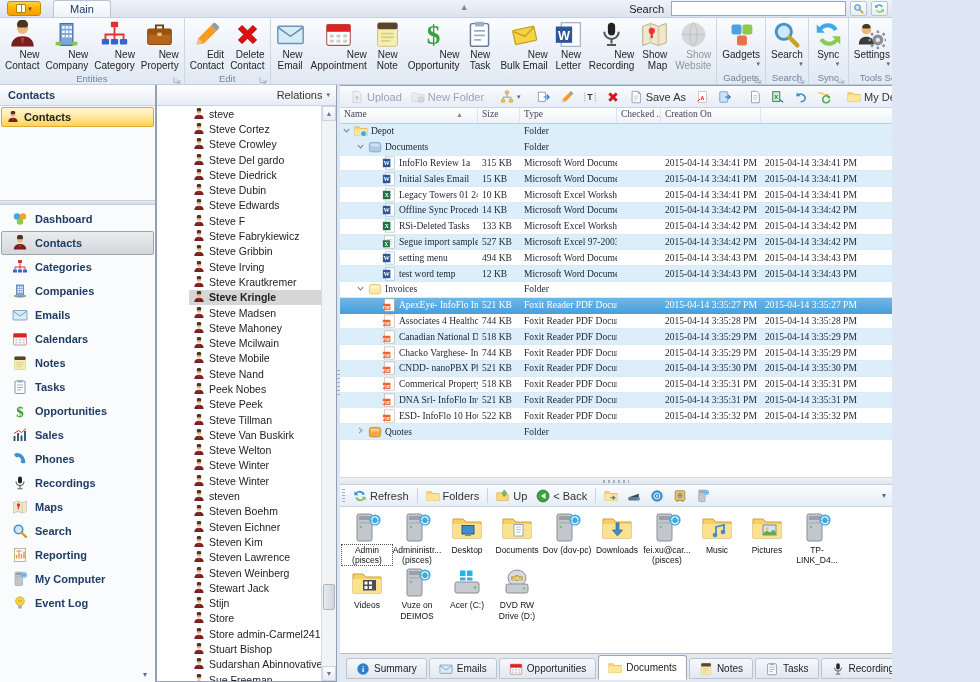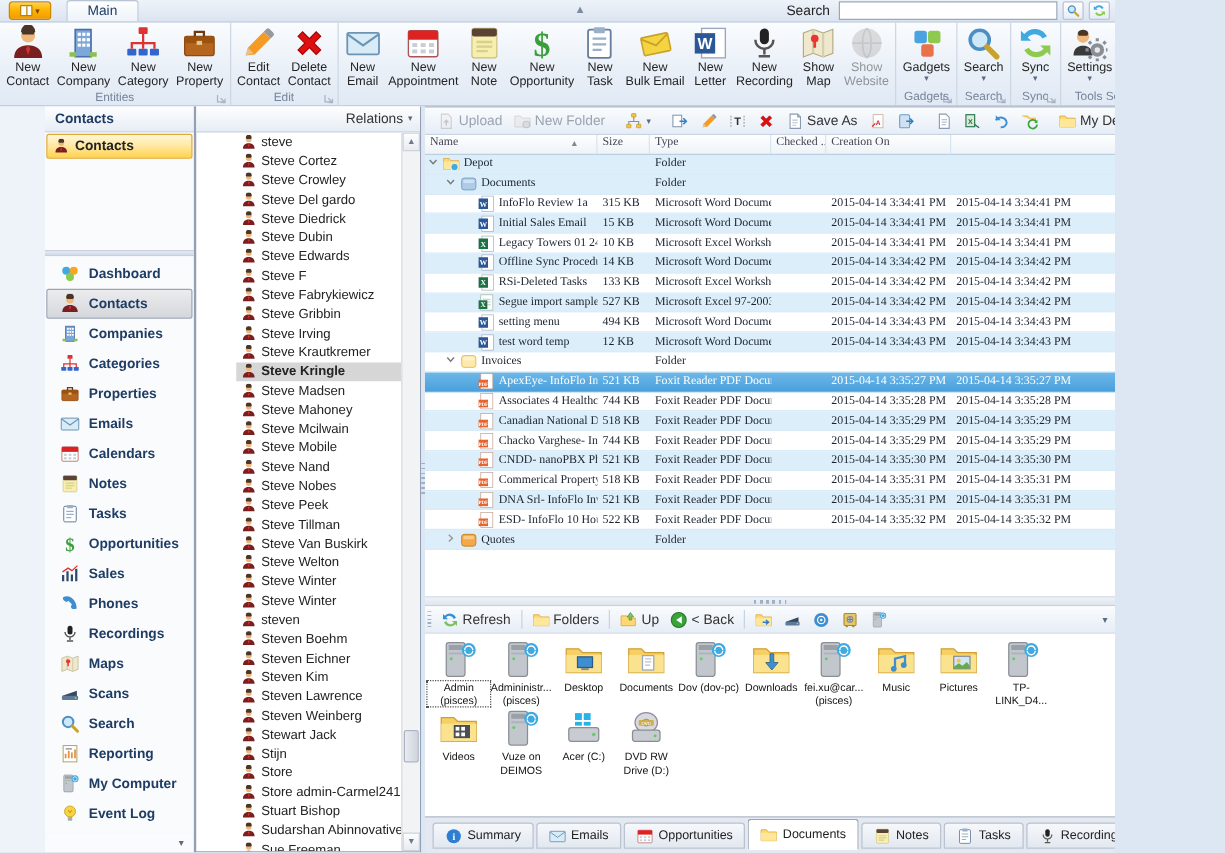--- a/index.html
+++ b/index.html
@@ -22,33 +22,33 @@
   .tbicon { width:17px; height:15px; border:1px solid #b9c4d6; border-radius:2px; background:linear-gradient(#fff,#e7edf6); display:flex; align-items:center; justify-content:center; }
   .tbicon svg{ width:11px; height:11px; }
 
   
   .ribbon { height:67px; background:linear-gradient(#fafcfe,#eaf0f8 55%,#e0e9f4); border-bottom:1px solid #c2cddd; display:flex; overflow:hidden; }
   .rgroup { display:flex; flex-direction:column; border-right:1px solid #cdd7e4; padding:1px 2px 0; position:relative; }
   .rbtns { flex:1; display:flex; align-items:flex-start; }
   .rbtn { display:flex; flex-direction:column; align-items:center; padding:1px 3px; border-radius:2px; cursor:default; }
   .rbtn .icon.big { width:29px; height:29px; display:block; }
   .rbtn .icon.big svg { width:100%; height:100%; }
-  .rlabel { font-size:10px; line-height:1.08; text-align:center; color:#252525; margin-top:1px; white-space:nowrap; }
+  .rlabel { font-size:10px; line-height:1.08; text-align:right; color:#252525; margin-top:1px; white-space:nowrap; }
   .rbtn.disabled { filter:grayscale(1); opacity:.45; }
   .caret { display:block; font-size:7px; color:#5a6a80; line-height:5px; }
   .rfoot { height:13px; display:flex; align-items:center; justify-content:center; position:relative; }
   .rfoot-label { font-size:9.5px; color:#76839a; }
   .launcher { position:absolute; right:1px; bottom:2px; width:8px; height:8px; opacity:.8;}
   .launcher svg{width:8px;height:8px;}
 
   
   .content { flex:1; display:flex; overflow:hidden; }
 
   
-  .sidebar { width:156px; background:#eef3f9; border-right:1px solid #93a0b4; display:flex; flex-direction:column; overflow:hidden;padding-left:36px; }
+  .sidebar { width:156px; background:#eef3f9; border-right:1px solid #93a0b4; display:flex; flex-direction:column; overflow:hidden; }
   .panel-title { height:21px; background:linear-gradient(#fefefe,#e7edf5); border-bottom:1px solid #c6d0de; font-weight:bold; color:#1e3c64; display:flex; align-items:center; padding-left:8px; }
   .panel-body { background:#fafbfd; }
   .panel-item { height:20px; margin:1px 1px; display:flex; align-items:center; gap:5px; padding-left:5px; border:1px solid #dfa838; border-radius:2px;
                 background:linear-gradient(#fff6d8,#ffe9a6 45%,#ffd34e); font-weight:bold; color:#222; }
   .side-space { flex:0 0 72px; background:#fafbfd; }
   .side-split { height:5px; background:linear-gradient(#e6ecf4,#cfd9e6); border-top:1px solid #c6d0de; border-bottom:1px solid #c6d0de; }
   .nav { flex:1; background:#fafbfd; padding-top:2px; overflow:hidden; }
   .nav-item { height:24px; display:flex; align-items:center; gap:7px; padding-left:10px; color:#1e3c64; font-weight:bold; border:1px solid transparent; border-radius:2px; margin:0 1px; }
   .nav-item.sel { background:linear-gradient(#ececee,#d4d7db); border-color:#9aa4b2; }
   .nav-foot { height:16px; background:#fafbfd; display:flex; justify-content:flex-end; align-items:center; padding-right:8px; color:#5a6a80; font-size:8px;}
@@ -447,20 +447,30 @@
             <span>Dashboard</span>
  </div>
  <div class="nav-item sel">
    <span class="icon s16"><svg viewBox="0 0 16 16">
                 <circle cx="8" cy="4.6" r="3.1" fill="#eeb77c"></circle>
                 <path d="M4.9 2.8a3.1 3.1 0 0 1 6.2 0l-.7 1.4H5.6z" fill="#4a3526"></path>
                 <path d="M1.8 14.6c0-4 2.8-5.7 6.2-5.7s6.2 1.7 6.2 5.7z" fill="#7a1f1f"></path>
                 <path d="M8 9.2l-1 1.4 1 2.6 1-2.6z" fill="#c33"></path>
               </svg></span>
             <span>Contacts</span>
+ </div>
+ <div class="nav-item">
+   <span class="icon s16"><svg viewBox="0 0 16 16">
+                <rect x="6" y="1" width="4" height="3" rx=".5" fill="#d33"></rect>
+                <rect x="1" y="10.5" width="4" height="3" rx=".5" fill="#36c"></rect>
+                <rect x="6" y="10.5" width="4" height="3" rx=".5" fill="#36c"></rect>
+                <rect x="11" y="10.5" width="4" height="3" rx=".5" fill="#36c"></rect>
+                <path d="M8 4v6.5M3 10.5V8h10v2.5" stroke="#d33" fill="none"></path>
+              </svg></span>
+            <span>Categories</span>
  </div>
  <div class="nav-item">
    <span class="icon s16"><svg viewBox="0 0 16 16">
                 <rect x="4.5" y="2" width="7" height="12" fill="#7da7d9" stroke="#4a6ea9" stroke-width=".7"></rect>
                 <g fill="#fff">
                   <rect x="5.6" y="3.4" width="1.4" height="1.4"></rect>
                   <rect x="7.6" y="3.4" width="1.4" height="1.4"></rect>
                   <rect x="9.6" y="3.4" width="1.4" height="1.4"></rect>
                   <rect x="5.6" y="5.8" width="1.4" height="1.4"></rect>
                   <rect x="7.6" y="5.8" width="1.4" height="1.4"></rect>
@@ -469,39 +479,20 @@
                   <rect x="7.6" y="8.2" width="1.4" height="1.4"></rect>
                   <rect x="9.6" y="8.2" width="1.4" height="1.4"></rect>
                 </g>
                 <rect x="2" y="12" width="3" height="2" fill="#8cc152"></rect>
                 <rect x="11" y="12" width="3" height="2" fill="#8cc152"></rect>
               </svg></span>
             <span>Companies</span>
  </div>
  <div class="nav-item">
    <span class="icon s16"><svg viewBox="0 0 16 16">
-                <rect x="6" y="1" width="4" height="3" rx=".5" fill="#d33"></rect>
-                <rect x="1" y="10.5" width="4" height="3" rx=".5" fill="#36c"></rect>
-                <rect x="6" y="10.5" width="4" height="3" rx=".5" fill="#36c"></rect>
-                <rect x="11" y="10.5" width="4" height="3" rx=".5" fill="#36c"></rect>
-                <path d="M8 4v6.5M3 10.5V8h10v2.5" stroke="#d33" fill="none"></path>
-              </svg></span>
-            <span>Categories</span>
- </div>
- <div class="nav-item">
-   <span class="icon s16"><svg viewBox="0 0 16 16">
-                <rect x="1.5" y="5" width="13" height="8.5" rx="1" fill="#b5651d" stroke="#8f4a12" stroke-width=".6"></rect>
-                <rect x="1.5" y="5" width="13" height="3" fill="#9a530f"></rect>
-                <path d="M6 5V3h4v2" stroke="#6f3a0e" fill="none"></path>
-                <rect x="6.8" y="7" width="2.4" height="1.8" fill="#e8c188"></rect>
-              </svg></span>
-            <span>Properties</span>
- </div>
- <div class="nav-item">
-   <span class="icon s16"><svg viewBox="0 0 16 16">
                 <rect x="1" y="3.5" width="14" height="9.5" rx=".7" fill="#d8ebf7" stroke="#6b95b5" stroke-width=".8"></rect>
                 <path d="M1 4l7 5 7-5" fill="none" stroke="#6b95b5" stroke-width=".9"></path>
               </svg></span>
             <span>Emails</span>
  </div>
  <div class="nav-item">
    <span class="icon s16"><svg viewBox="0 0 16 16">
                 <rect x="1.5" y="2.5" width="13" height="11.5" rx="1" fill="#fff" stroke="#a55" stroke-width=".6"></rect>
                 <rect x="1.5" y="2.5" width="13" height="4" fill="#d22"></rect>
                 <g fill="#c9ced4">
@@ -562,28 +553,20 @@
    <span class="icon s16"><svg viewBox="0 0 16 16">
                 <path d="M1.5 3.5l4.3-1.6 4.4 1.6 4.3-1.6v10.6l-4.3 1.6-4.4-1.6-4.3 1.6z" fill="#efe8cd" stroke="#b0a880" stroke-width=".5"></path>
                 <path d="M5.8 1.9v10.6M10.2 3.5v10.6" stroke="#d6cfae" fill="none"></path>
                 <circle cx="6.5" cy="6" r="1.7" fill="#e33"></circle>
                 <path d="M6.5 6v4" stroke="#e33" stroke-width="1.2"></path>
               </svg></span>
             <span>Maps</span>
  </div>
  <div class="nav-item">
    <span class="icon s16"><svg viewBox="0 0 16 16">
-                <path d="M2 9.5l11.5-4v4.5H2z" fill="#34495e"></path>
-                <rect x="1.5" y="9.5" width="13" height="3.5" rx="1" fill="#5d7a96"></rect>
-                <circle cx="12.5" cy="11.2" r=".7" fill="#8f2"></circle>
-              </svg></span>
-            <span>Scans</span>
- </div>
- <div class="nav-item">
-   <span class="icon s16"><svg viewBox="0 0 16 16">
                 <circle cx="6.5" cy="6.5" r="4.2" fill="#cfe8f8" stroke="#4a90c4" stroke-width="1.6"></circle>
                 <path d="M9.7 9.7l4.3 4.3" stroke="#c9a227" stroke-width="2.4" stroke-linecap="round"></path>
               </svg></span>
             <span>Search</span>
  </div>
  <div class="nav-item">
    <span class="icon s16"><svg viewBox="0 0 16 16">
                 <rect x="2.5" y="1.5" width="11" height="13" fill="#fff" stroke="#a8935a" stroke-width=".7"></rect>
                 <path d="M4.5 11.5V8M7 11.5V5.5M9.5 11.5V7M12 11.5V4.5" stroke="#e8913c" stroke-width="1.4"></path>
                 <path d="M4.5 4h5" stroke="#888"></path>
@@ -786,21 +769,21 @@
                 </svg></span>
               <span>Steve Nand</span>
  </div>
  <div class="crow">
    <span class="icon s12"><svg viewBox="0 0 16 16">
                   <circle cx="8" cy="4.6" r="3.1" fill="#eeb77c"></circle>
                   <path d="M4.9 2.8a3.1 3.1 0 0 1 6.2 0l-.7 1.4H5.6z" fill="#4a3526"></path>
                   <path d="M1.8 14.6c0-4 2.8-5.7 6.2-5.7s6.2 1.7 6.2 5.7z" fill="#7a1f1f"></path>
                   <path d="M8 9.2l-1 1.4 1 2.6 1-2.6z" fill="#c33"></path>
                 </svg></span>
-              <span>Steve Nobes</span>
+              <span>Peek Nobes</span>
  </div>
  <div class="crow">
    <span class="icon s12"><svg viewBox="0 0 16 16">
                   <circle cx="8" cy="4.6" r="3.1" fill="#eeb77c"></circle>
                   <path d="M4.9 2.8a3.1 3.1 0 0 1 6.2 0l-.7 1.4H5.6z" fill="#4a3526"></path>
                   <path d="M1.8 14.6c0-4 2.8-5.7 6.2-5.7s6.2 1.7 6.2 5.7z" fill="#7a1f1f"></path>
                   <path d="M8 9.2l-1 1.4 1 2.6 1-2.6z" fill="#c33"></path>
                 </svg></span>
               <span>Steve Peek</span>
  </div>

